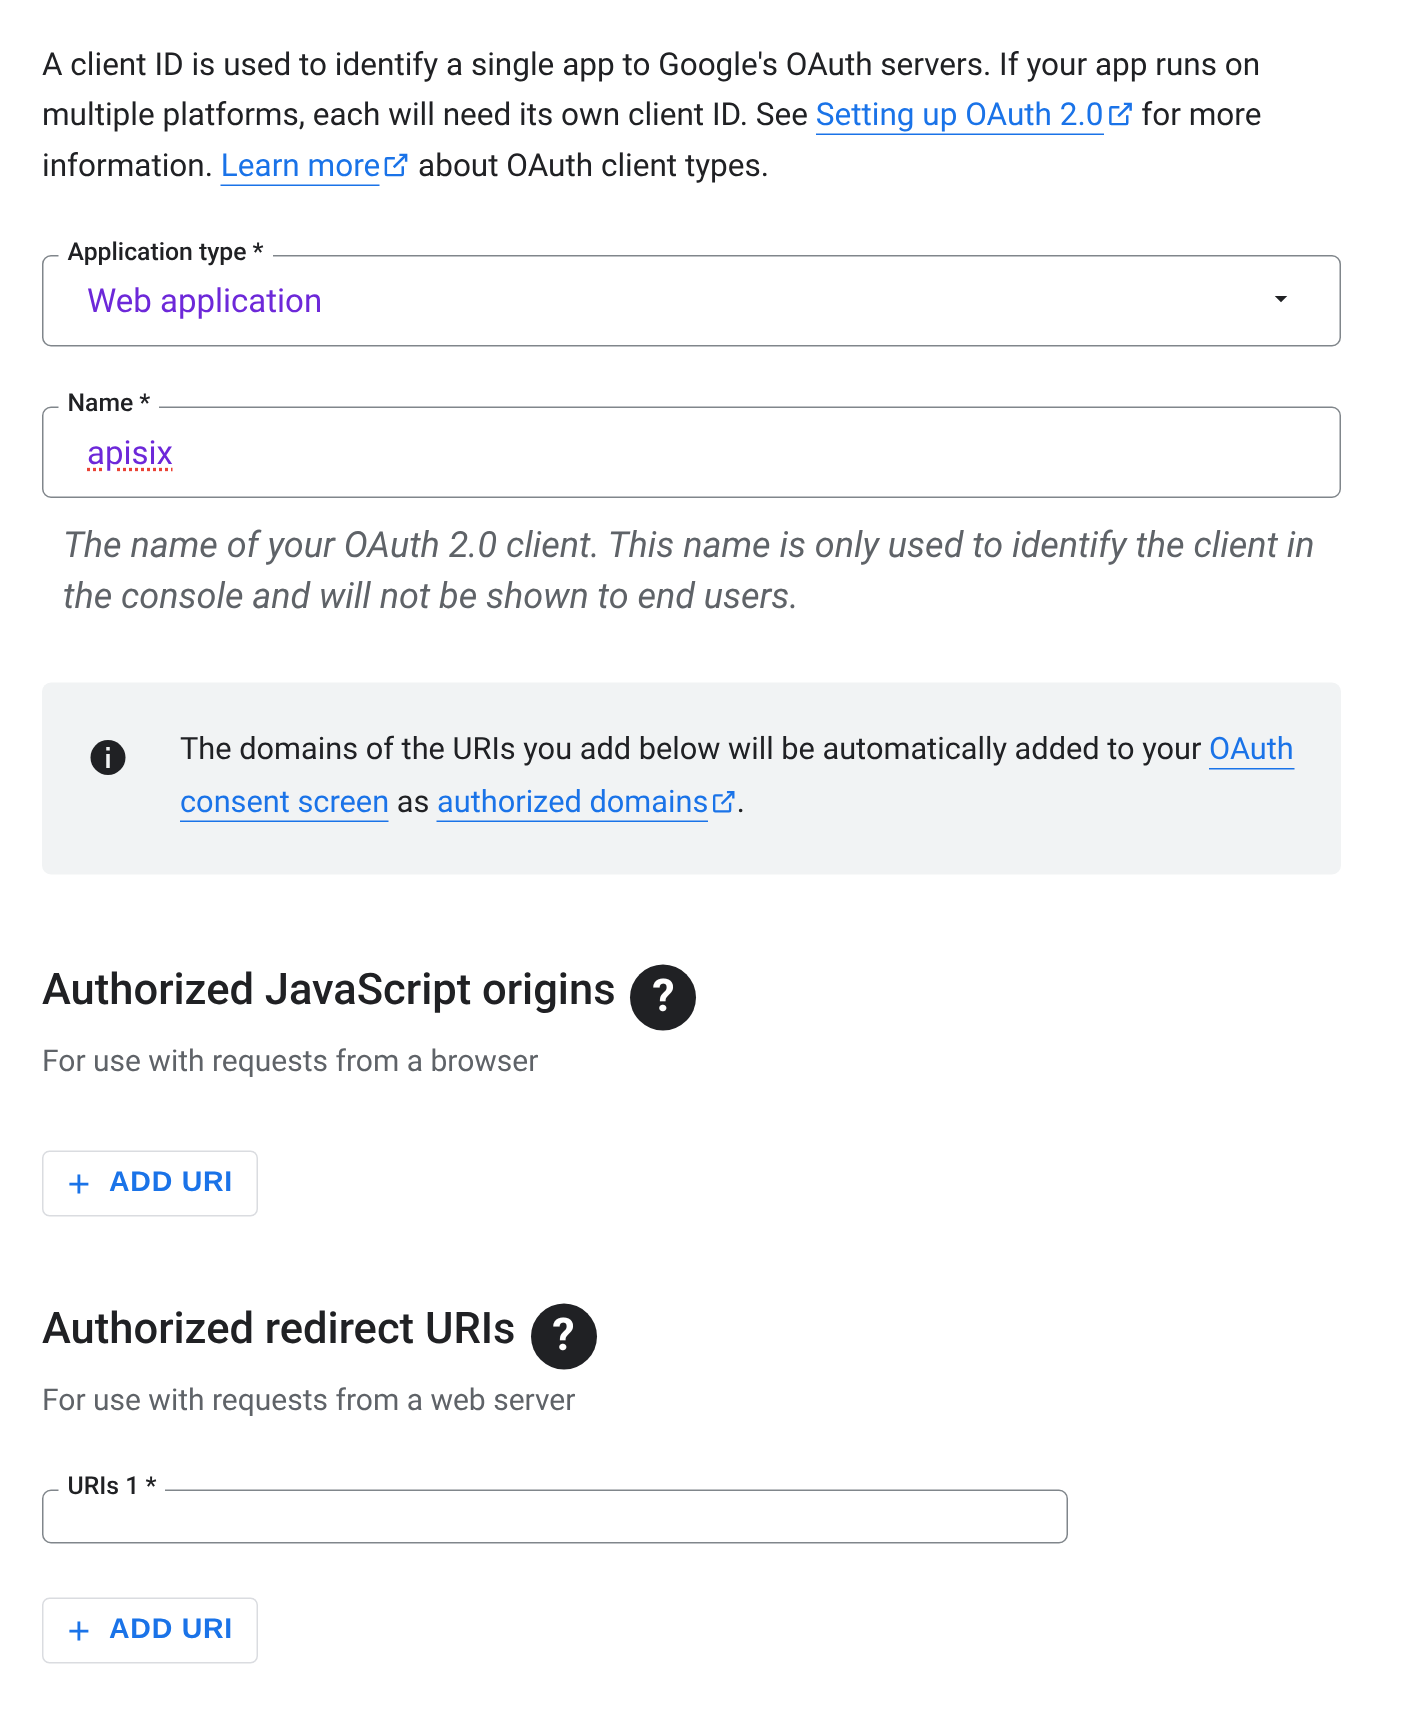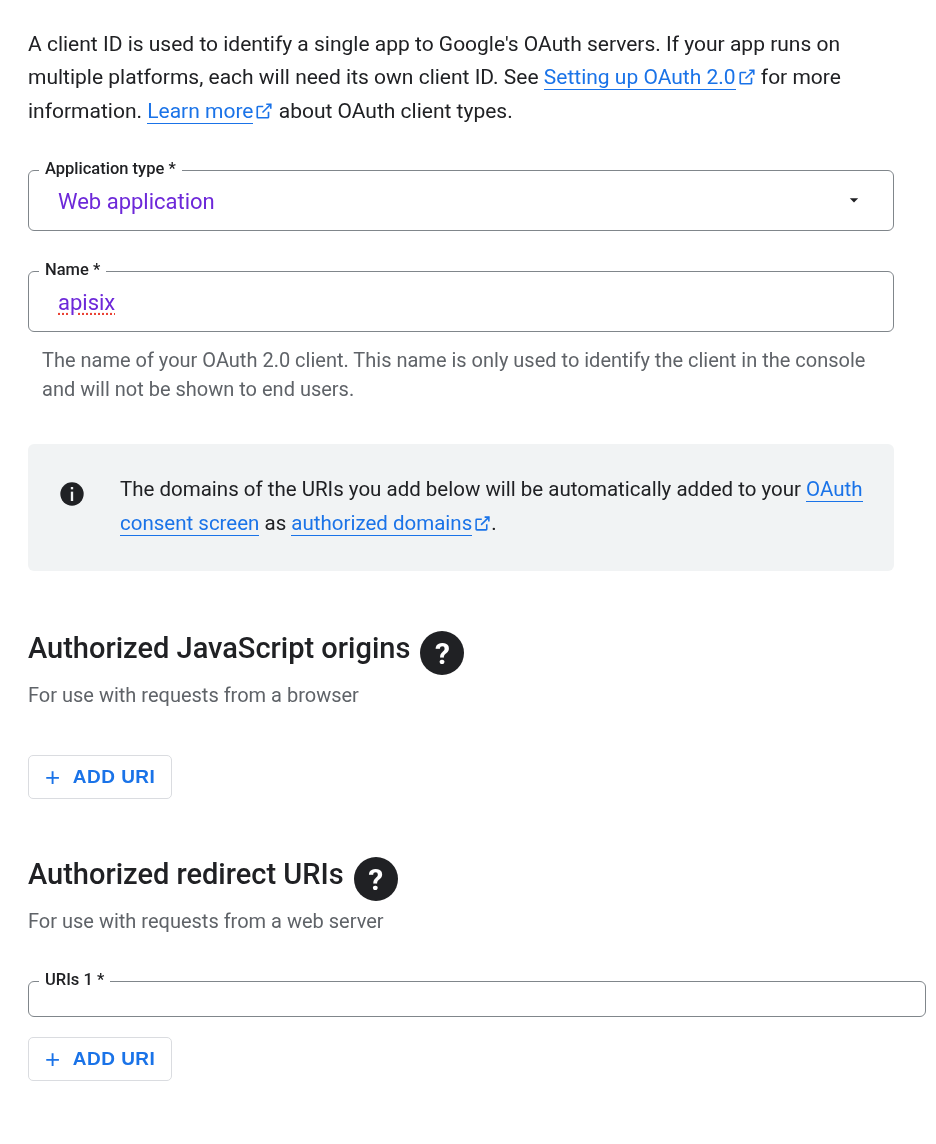--- a/index.html
+++ b/index.html
@@ -63,26 +63,27 @@
       background: transparent;
     }
     .spellcheck-underline {
       text-decoration: underline dotted #ea4335;
       text-underline-offset: 4px;
     }
     .caret {
       flex-shrink: 0;
     }
     .helper-text {
-      font-size: 20px;
+      font-size: 24px;
       color: #5f6368;
       line-height: 1.45;
       width: 866px;
       padding: 0 14px;
       margin-top: 0;
+      font-style: italic;
     }
     .info-box {
       background: #f1f3f4;
       border-radius: 6px;
       padding: 28px 30px;
       display: flex;
       align-items: flex-start;
       gap: 34px;
       width: 866px;
       margin-top: 40px;
@@ -138,22 +139,22 @@
       letter-spacing: 0.5px;
       cursor: pointer;
       margin-bottom: 58px;
     }
     .plus-icon {
       font-size: 26px;
       font-weight: 400;
       line-height: 1;
     }
     .uris-field {
-      width: 898px;
-      margin-bottom: 20px;
+      width: 684px;
+      margin-bottom: 36px;
     }
   </style>
 </head>
 <body>
 
 
 
 
 <p class="intro">
   <span>A client ID is used to identify a single app to Google's OAuth servers. If your app runs on multiple platforms, each will need its own client ID. See </span>

